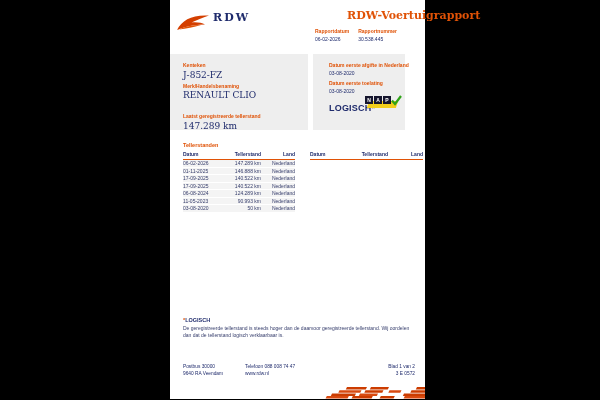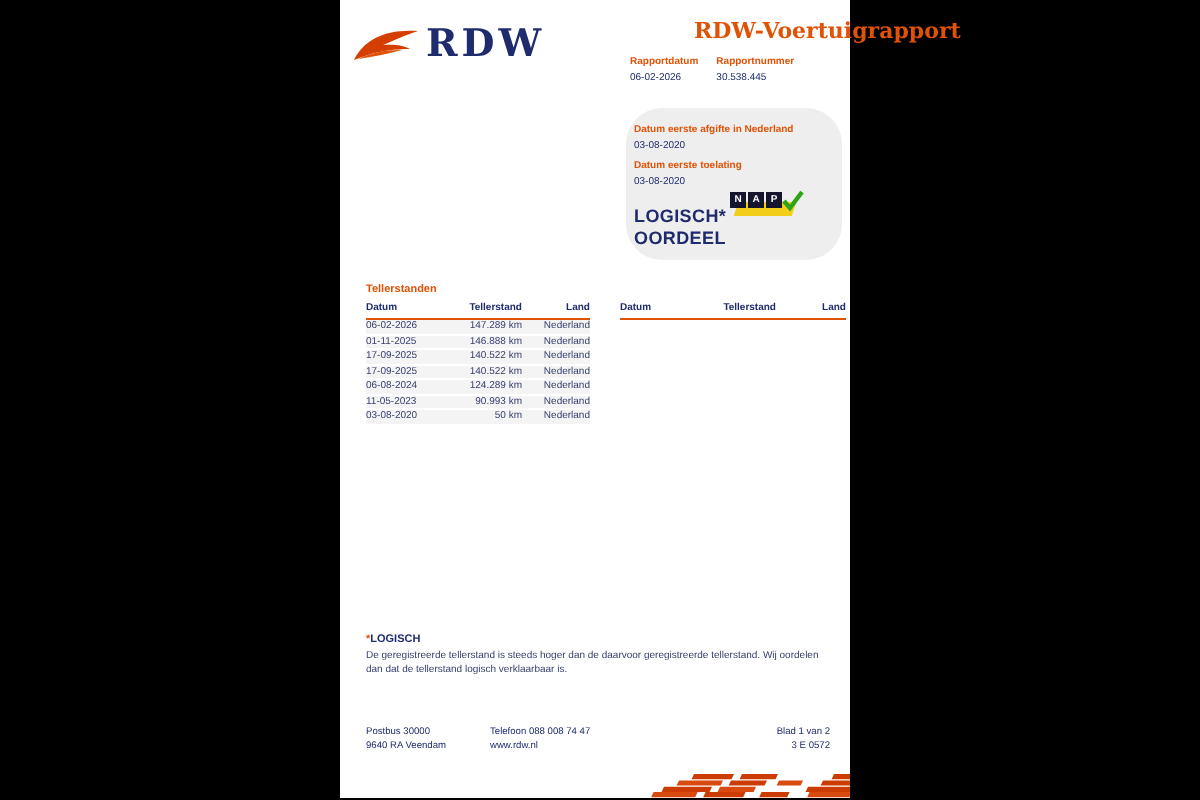--- a/index.html
+++ b/index.html
@@ -8,35 +8,35 @@
     font-family:"Liberation Sans",sans-serif;position:relative;
   }
   .page{
     position:absolute;left:170px;top:0;width:255px;height:399px;
     background:#ffffff;
   }
   
   .logo-swoosh{position:absolute;left:6px;top:12px;width:34px;height:21px;}
   .brand{
     position:absolute;left:43px;top:11px;
-    font-family:"DejaVu Serif",serif;font-weight:bold;font-size:19px;
+    font-family:"DejaVu Serif",serif;font-weight:bold;font-size:11px;
     letter-spacing:2px;color:#1F2B6C;
   }
   .doc-title{
     position:absolute;left:145px;top:9px;
     font-family:"DejaVu Serif",serif;font-weight:bold;font-size:11px;
     color:#E05206;white-space:nowrap;margin-left:32px;
   }
   .meta{position:absolute;left:145px;top:28px;display:flex;gap:9px;}
   .meta-label{font-size:5px;font-weight:bold;color:#E05206;white-space:nowrap;}
   .meta-value{font-size:5px;color:#1F2B6C;margin-top:2px;white-space:nowrap;}
   
   .panel{position:absolute;top:54px;height:76px;background:#EEEEEE;box-sizing:border-box;}
   .panel-left{left:0;width:138px;padding:5px 0 0 13px;}
-  .panel-right{left:143px;width:108px;padding:5px 0 0 4px;border-radius:18px;}
+  .panel-right{left:143px;width:92px;padding:5px 0 0 16px;}
   .fld-label{font-size:5px;font-weight:bold;color:#E05206;margin-top:3px;white-space:nowrap;}
   .fld-value{
     font-family:"DejaVu Serif",serif;font-size:9px;color:#1F2B6C;
     margin:1.5px 0 3px 0;white-space:nowrap;
   }
   .fld-value-sm{font-size:5px;color:#1F2B6C;margin:2px 0 4px 0;}
   .fld-gap{margin-top:13px;}
   .oordeel{
     margin-top:9px;font-size:9px;font-weight:800;color:#1F2B6C;
     line-height:11px;letter-spacing:.2px;
@@ -92,29 +92,36 @@
     <div>
       <div class="meta-label">Rapportdatum</div>
       <div class="meta-value">06-02-2026</div>
     </div>
     <div>
       <div class="meta-label">Rapportnummer</div>
       <div class="meta-value">30.538.445</div>
     </div>
   </div>
 
+  <div class="panel panel-left">
+    <div class="fld-label">Kenteken</div>
+    <div class="fld-value">J-852-FZ</div>
+    <div class="fld-label">Merk/Handelsbenaming</div>
+    <div class="fld-value">RENAULT CLIO</div>
+    <div class="fld-label fld-gap">Laatst geregistreerde tellerstand</div>
+    <div class="fld-value">147.289 km</div>
+  </div>
 
   <div class="panel panel-right">
     <div class="fld-label">Datum eerste afgifte in Nederland</div>
     <div class="fld-value-sm">03-08-2020</div>
     <div class="fld-label">Datum eerste toelating</div>
     <div class="fld-value-sm">03-08-2020</div>
     <div class="oordeel">
       <div>LOGISCH*</div>
-      <div>OORDEEL</div>
     </div>
     <div class="nap">
       <div class="nap-bar"></div>
       <span class="nap-sq n1">N</span>
       <span class="nap-sq n2">A</span>
       <span class="nap-sq n3">P</span>
       <svg class="nap-check" viewBox="0 0 11 11">
         <polyline points="1,5.5 4,9 10,1" fill="none" stroke="#2FA318" stroke-width="2.2"></polyline>
       </svg>
     </div>

